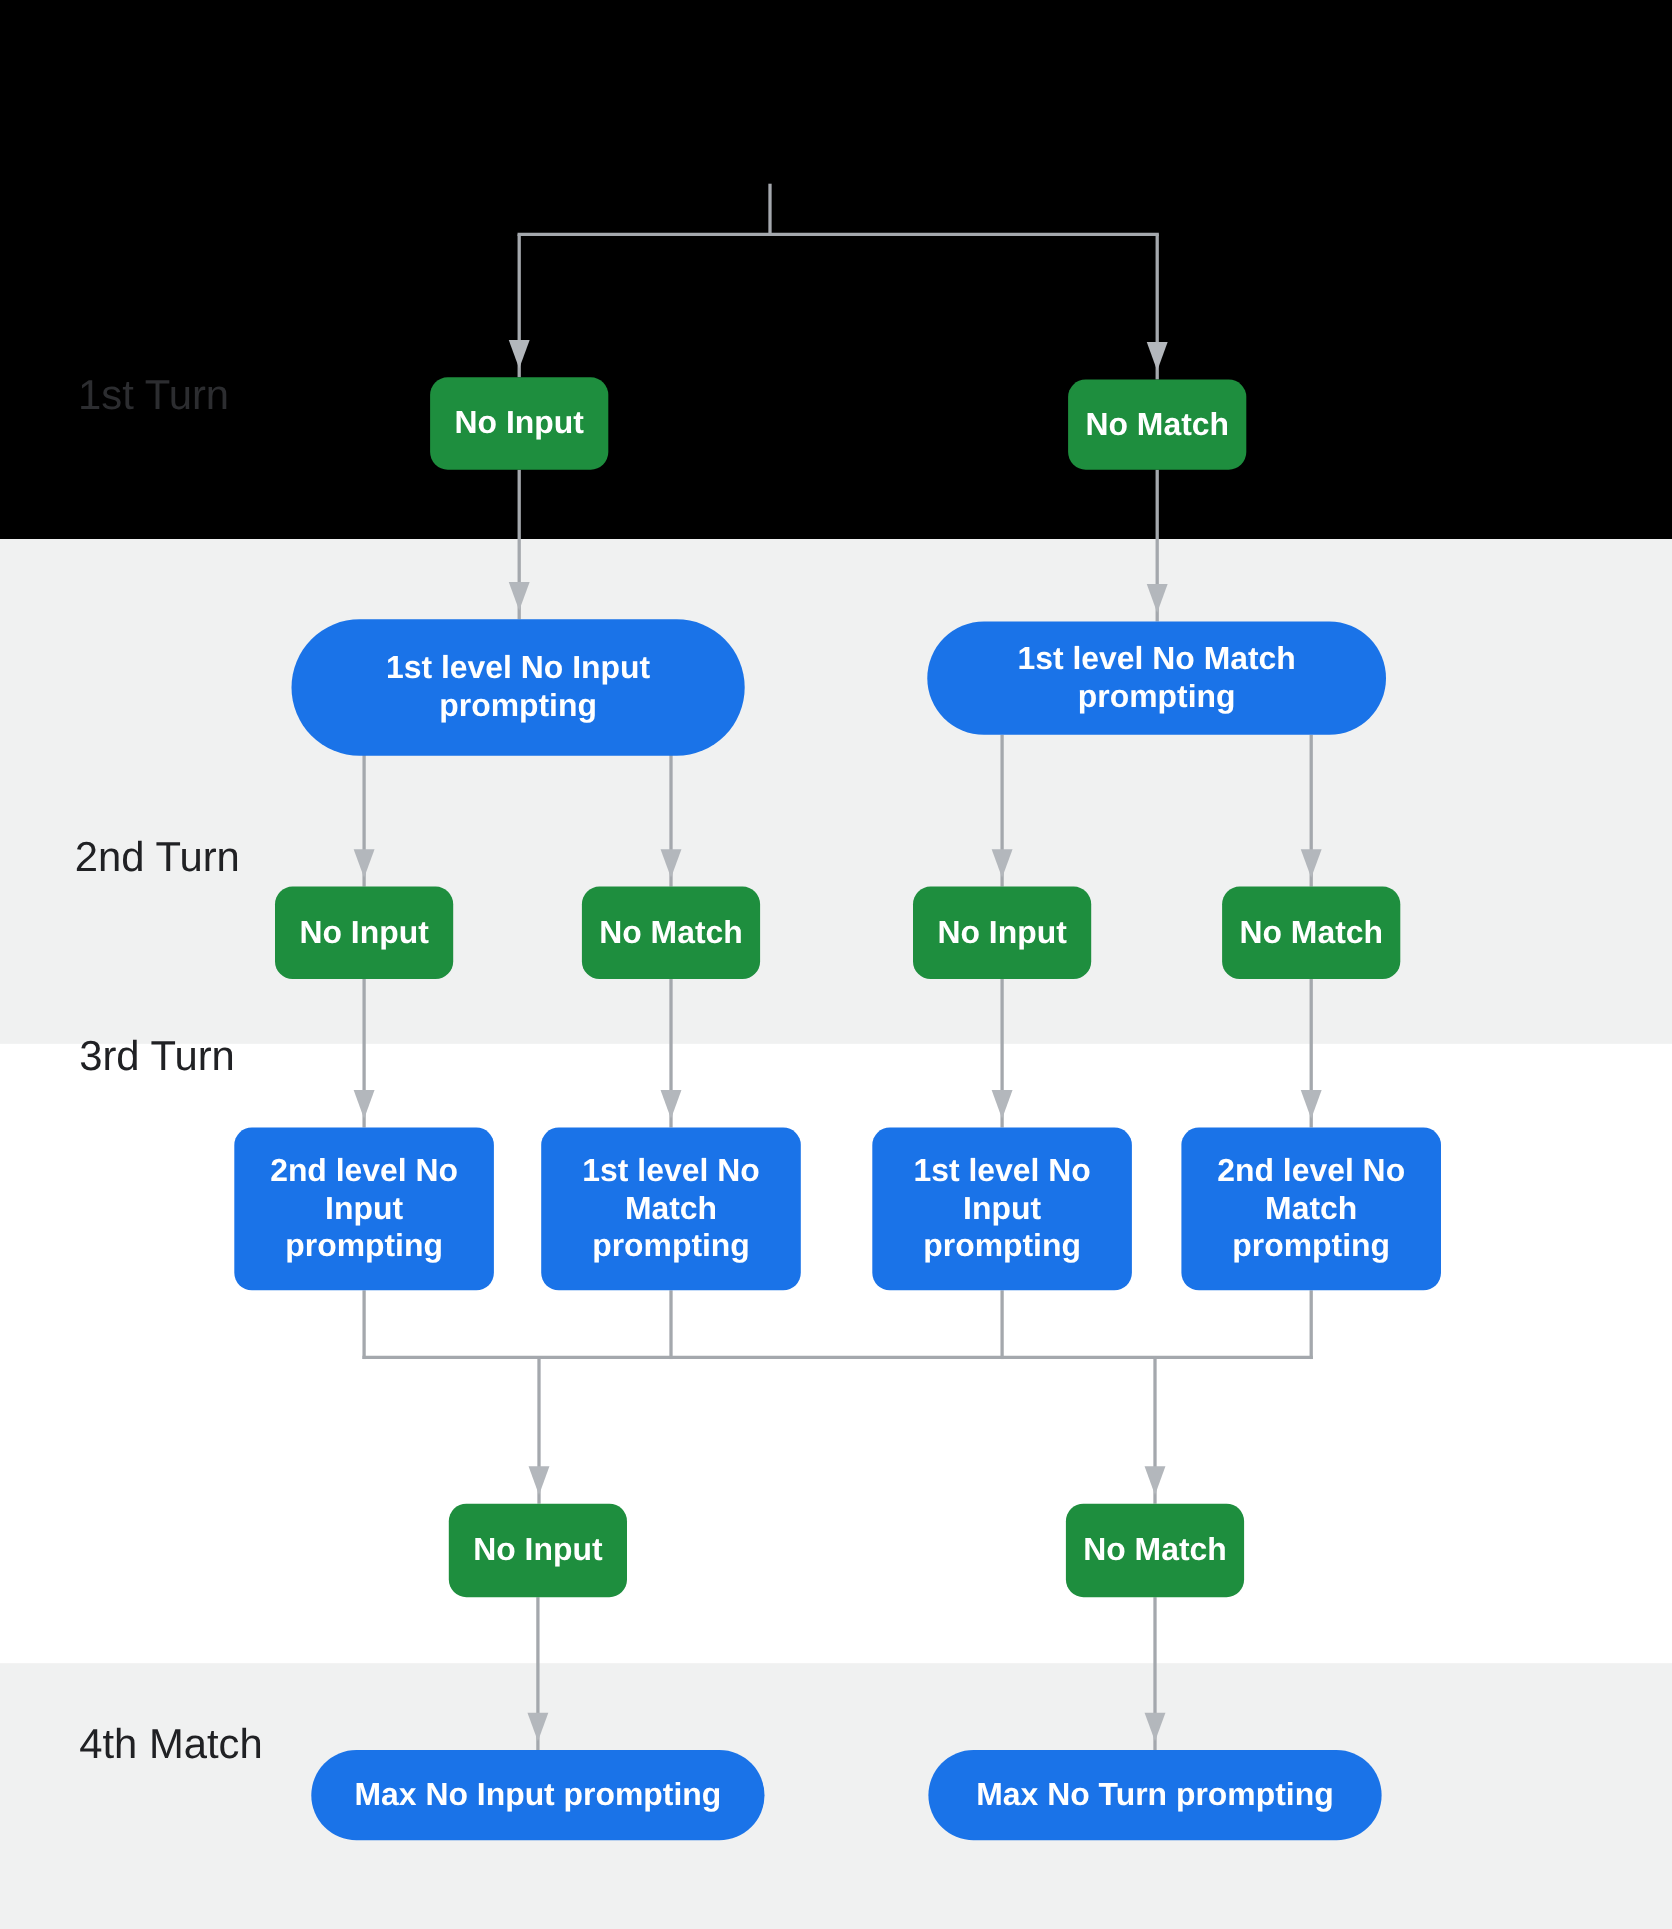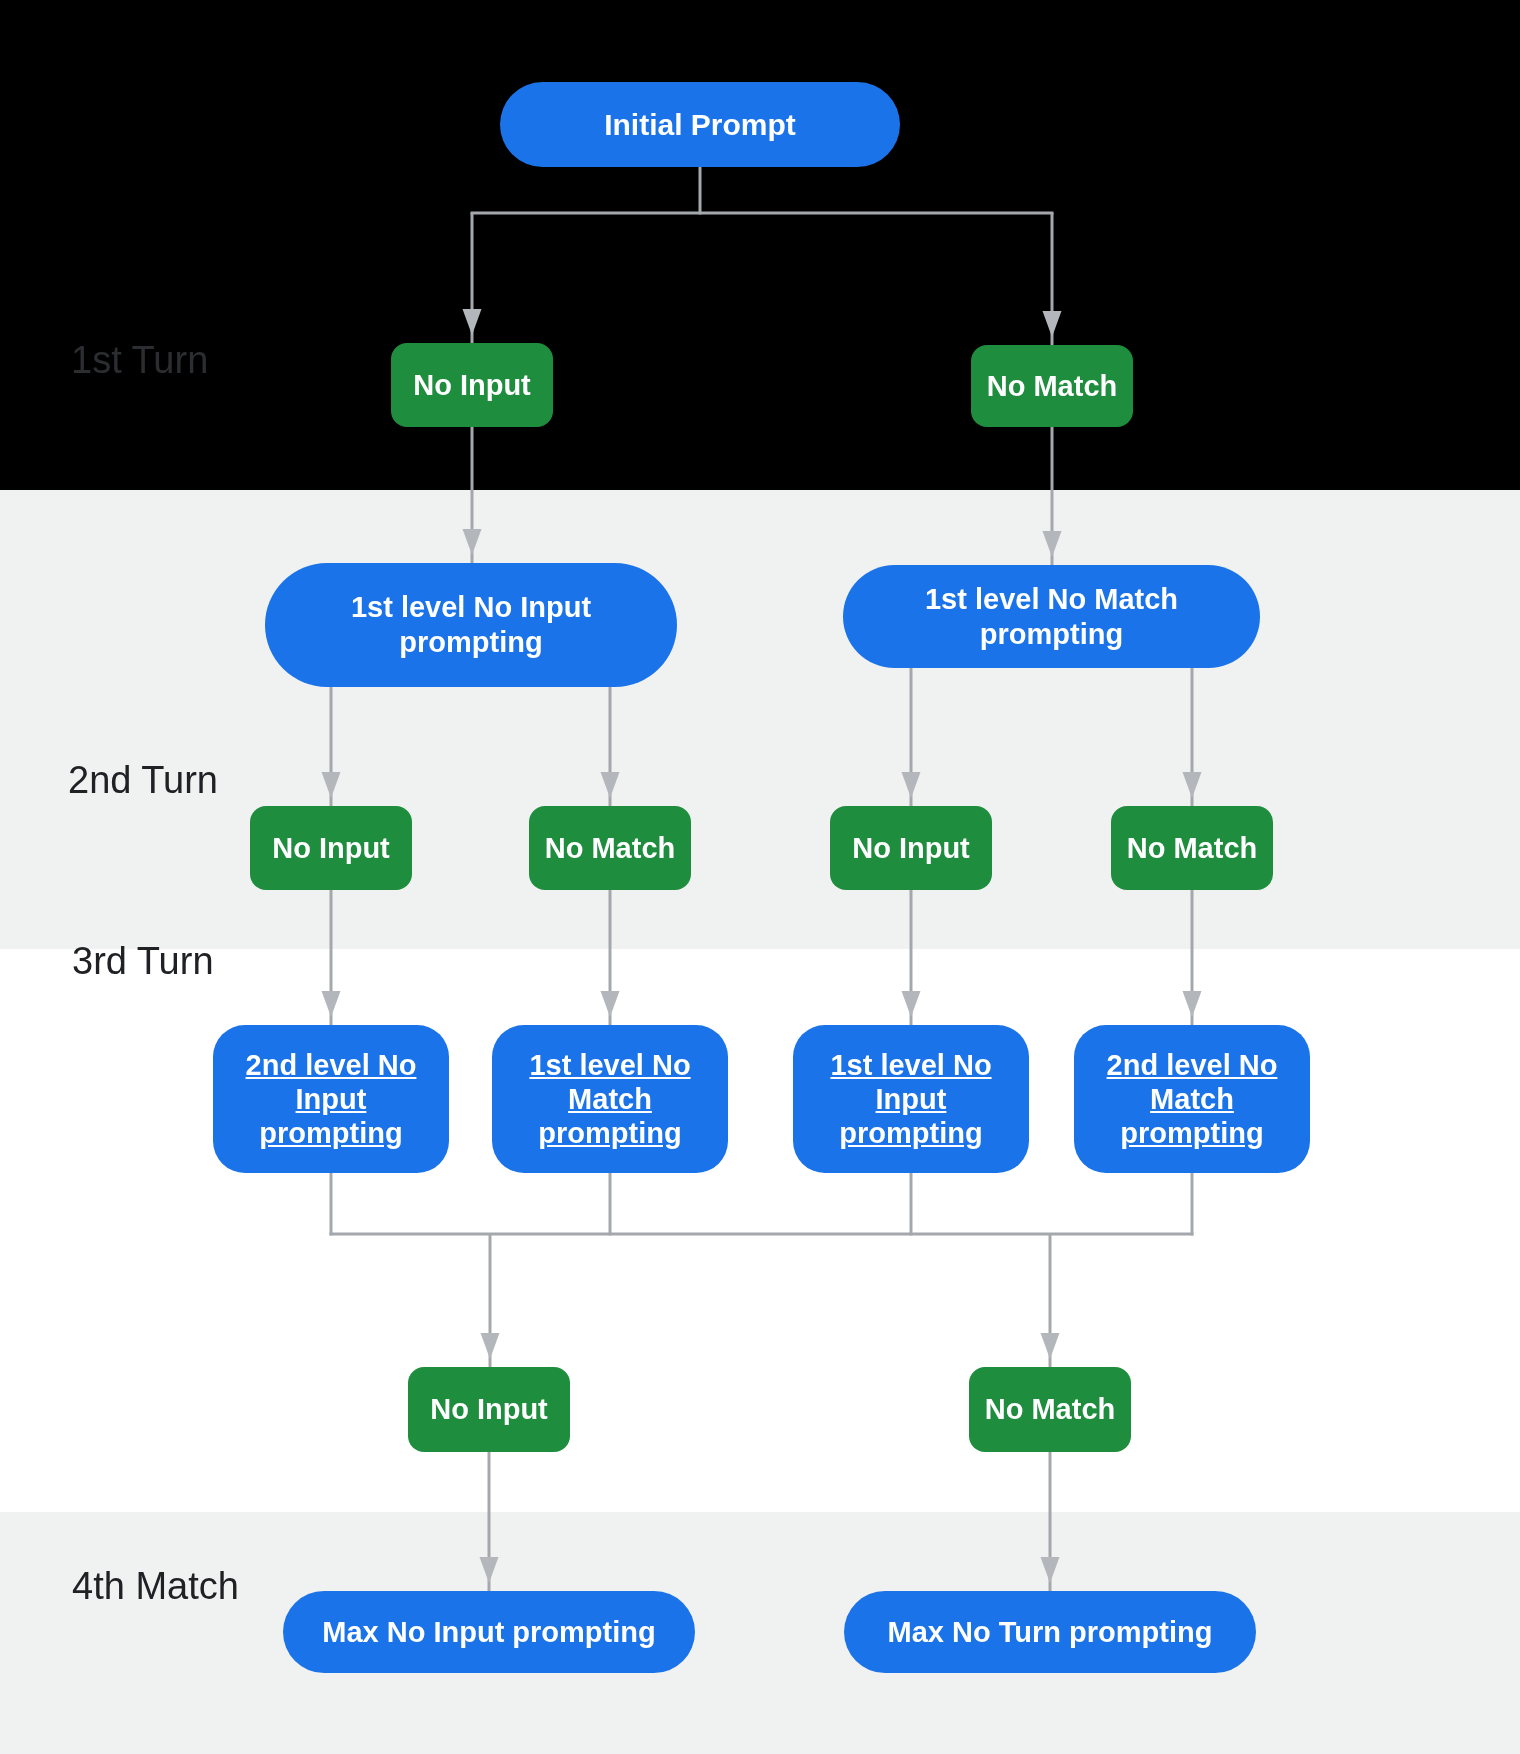--- a/index.html
+++ b/index.html
@@ -32,21 +32,21 @@
   .turn-label.on-dark{color:var(--label-dark-band);}
   svg.connectors{position:absolute;left:0;top:0;pointer-events:none;}
   .edge{stroke:var(--connector);stroke-width:3px;fill:none;}
   .arrowhead{fill:var(--arrowhead);stroke:none;}
   .node{
     position:absolute;display:flex;align-items:center;justify-content:center;
     text-align:center;color:var(--node-text);font-weight:600;white-space:pre-line;
     box-sizing:border-box;
   }
   .node.prompt{background:var(--prompt-fill);border-radius:999px;font-size:29px;line-height:35px;}
-  .node.prompt.rounded-lg{border-radius:32px;line-height:34px;text-decoration:underline;}
+  .node.prompt.rounded-lg{border-radius:16px;line-height:34px;}
   .node.event{background:var(--event-fill);border-radius:16px;font-size:29px;}
 </style>
 </head>
 <body>
 
 <div class="canvas">
 
   <div class="band band-1"></div>
   <div class="band band-2"></div>
   <div class="band band-3"></div>
@@ -99,21 +99,20 @@
     <polygon class="arrowhead" points="1040.5,1333 1059.5,1333 1050,1359"></polygon>
     <polygon class="arrowhead" points="479.5,1557 498.5,1557 489,1583"></polygon>
     <polygon class="arrowhead" points="1040.5,1557 1059.5,1557 1050,1583"></polygon>
   </svg>
 
   <div class="turn-label on-dark" style="top:340px;left:71px;">1st Turn</div>
   <div class="turn-label" style="top:760px;left:68px;">2nd Turn</div>
   <div class="turn-label" style="top:941px;left:72px;">3rd Turn</div>
   <div class="turn-label" style="top:1566px;left:72px;">4th Match</div>
 
-  <div class="node prompt" style="left:500px;top:82px;width:400px;height:85px;font-size:30px;">Initial Prompt</div>
 
   <div class="node event" style="left:391px;top:343px;width:162px;height:84px;">No Input</div>
   <div class="node event" style="left:971px;top:345px;width:162px;height:82px;">No Match</div>
 
   <div class="node prompt" style="left:265px;top:563px;width:412px;height:124px;">1st level No Input
 prompting</div>
   <div class="node prompt" style="left:843px;top:565px;width:417px;height:103px;">1st level No Match
 prompting</div>
 
   <div class="node event" style="left:250px;top:806px;width:162px;height:84px;">No Input</div>

